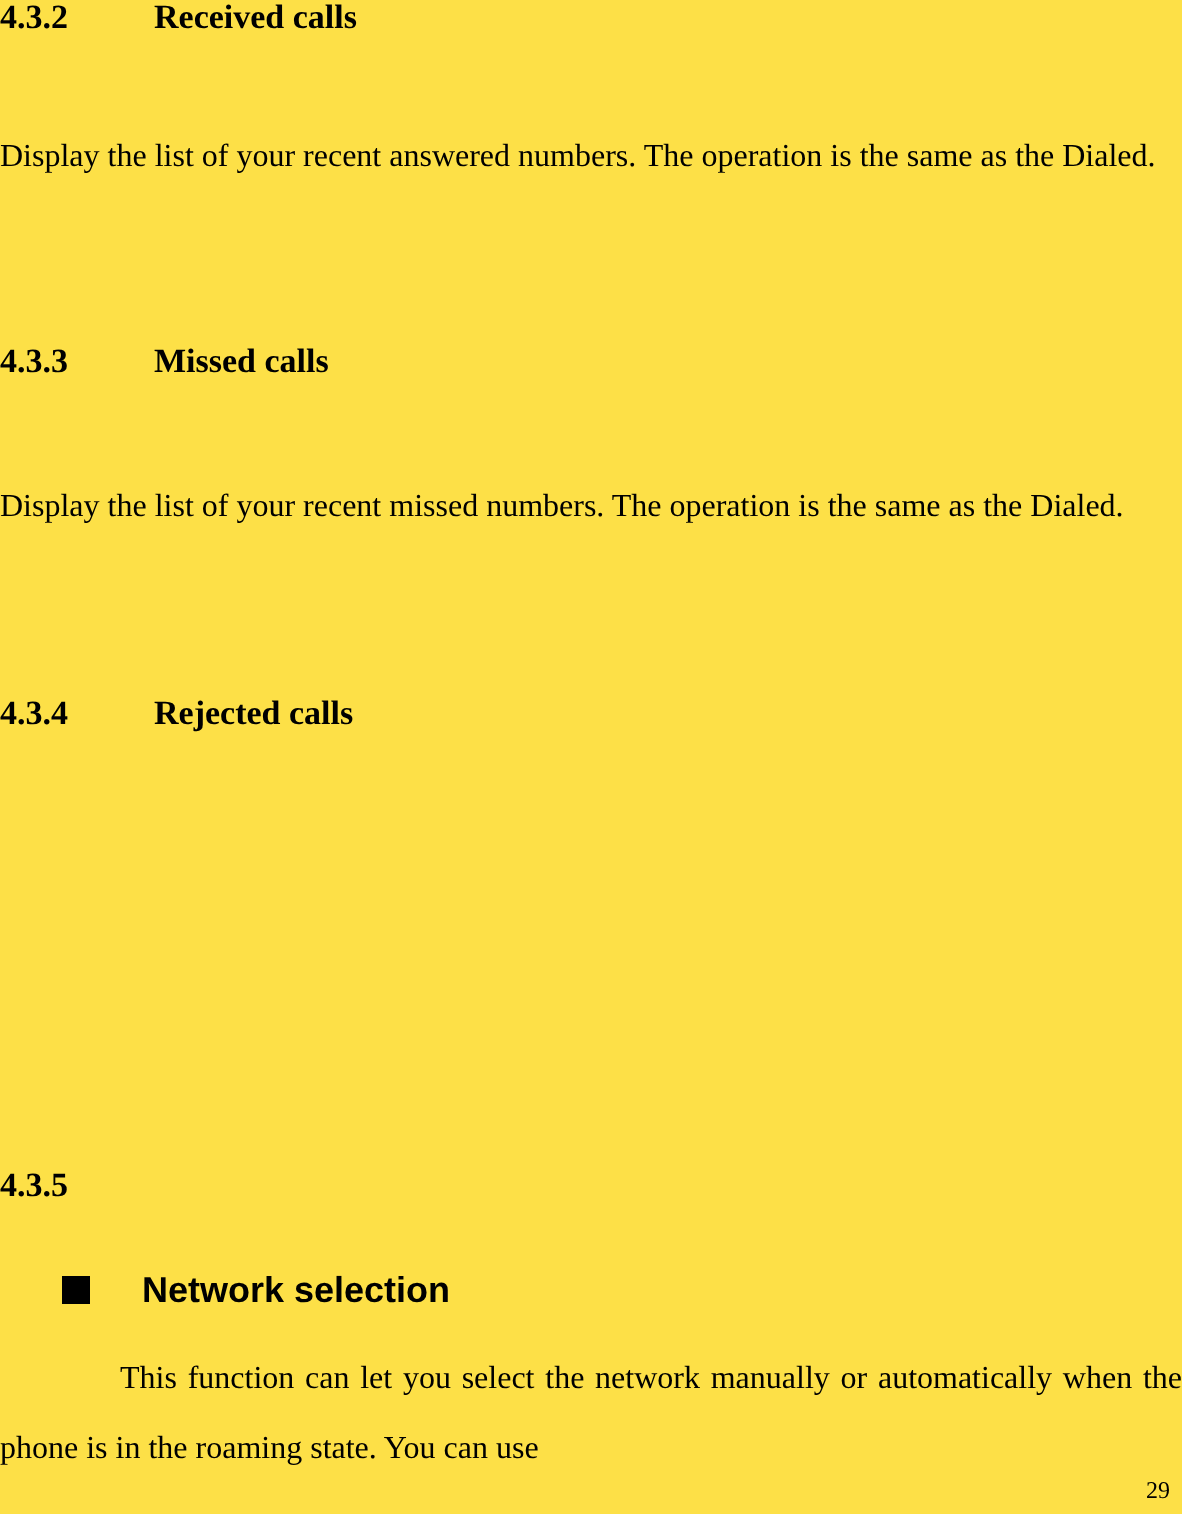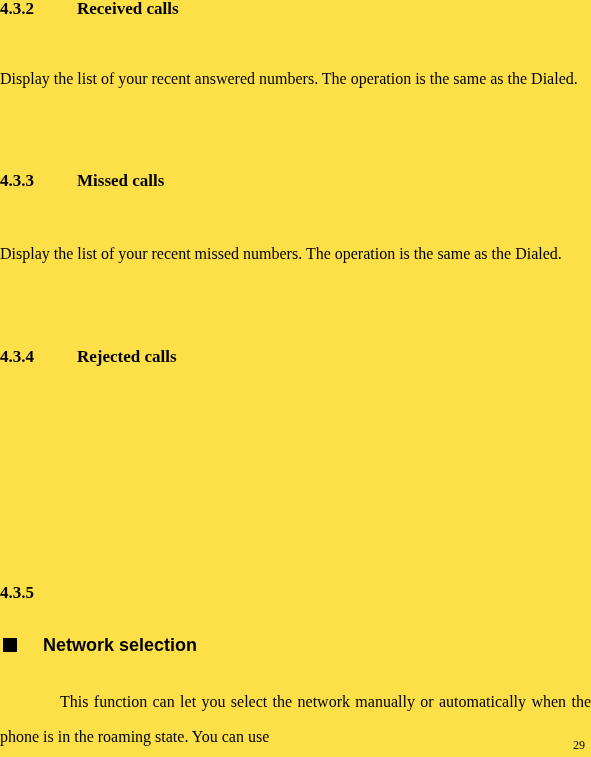--- a/index.html
+++ b/index.html
@@ -45,31 +45,31 @@
     line-height: 35px;
     text-align: justify;
     text-justify: inter-word;
     margin: 0;
   }
   .para.left {
     text-align: left;
   }
   .para.indent {
     text-indent: 60px;
-    margin-top: 12px;
   }
 
   
   .bullet-heading {
     display: flex;
     align-items: center;
     font-family: "Liberation Sans", "DejaVu Sans", sans-serif;
     font-weight: bold;
     font-size: 18px;
     line-height: 22px;
+    margin-left: 28px;
   }
   .bullet-heading .bullet-mark {
     display: inline-block;
     width: 14px;
     height: 14px;
     background: #000000;
     flex: 0 0 14px;
     margin-left: 3px;
     margin-right: 26px;
   }

